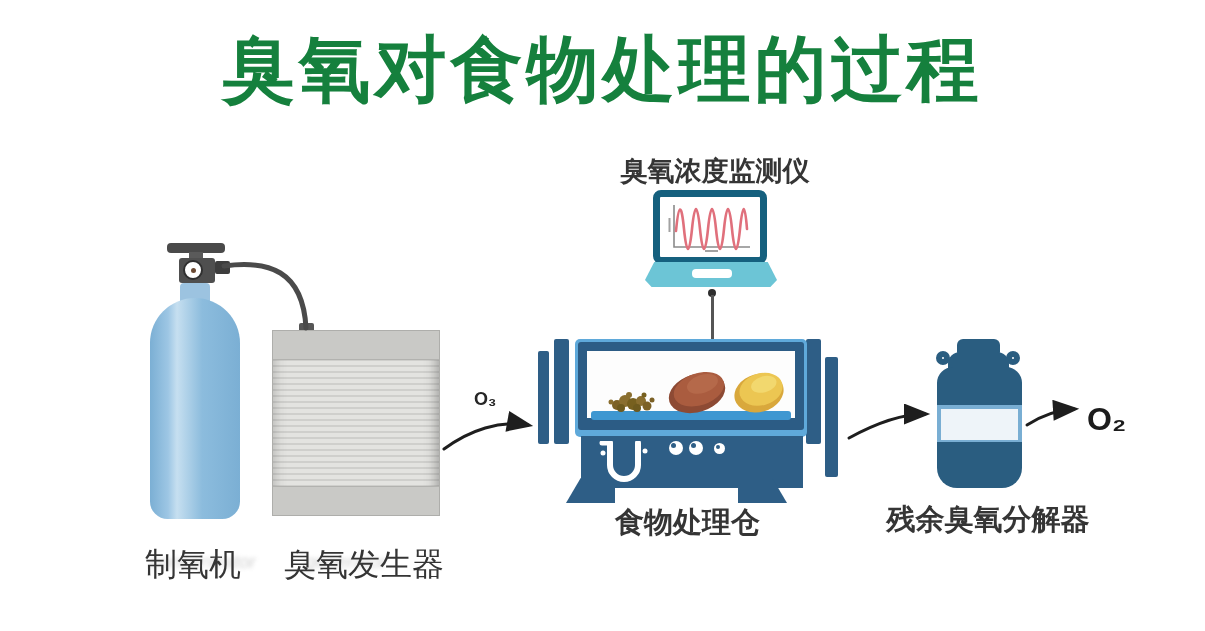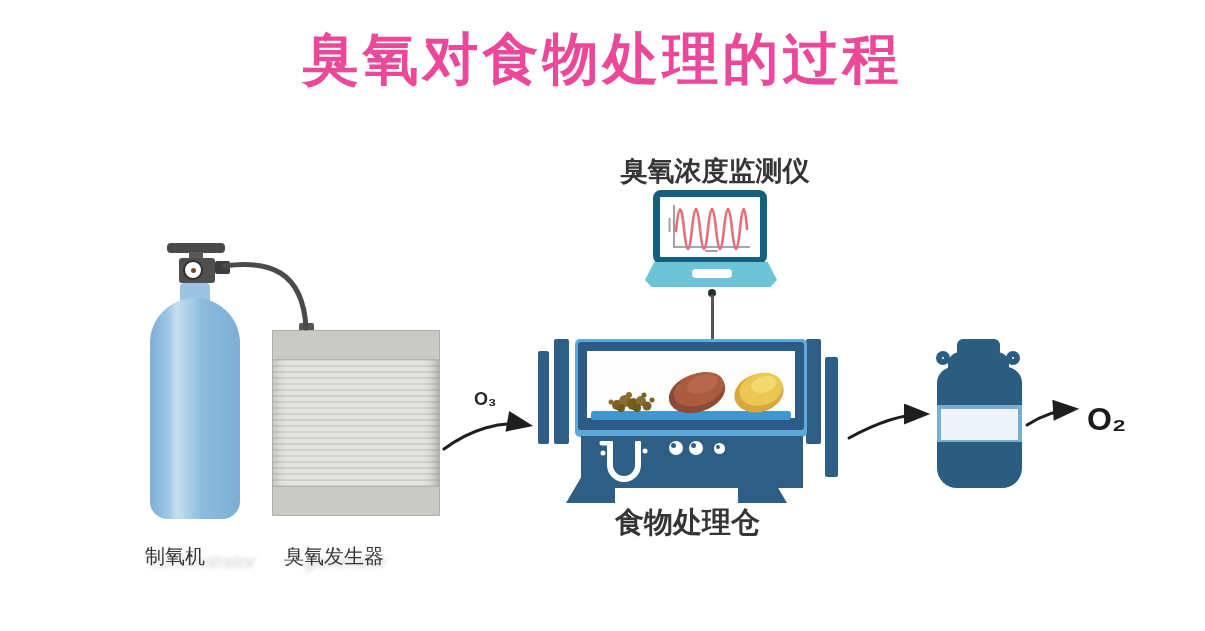--- a/index.html
+++ b/index.html
@@ -3,24 +3,24 @@
 <meta charset="utf-8">
 <style>
   html,body{margin:0;padding:0;background:#fff;}
   .canvas{
     position:relative;width:1205px;height:631px;background:#ffffff;overflow:hidden;
     font-family:"Liberation Sans",sans-serif;
   }
   
   .title{
     position:absolute;top:22px;left:0;width:100%;margin:0;text-align:center;
-    font-size:56px;font-weight:bold;color:#ec4899;letter-spacing:4px;white-space:nowrap;
-  }
-  
-  .dlabel{position:absolute;color:#353535;font-size:20px;white-space:nowrap;}
+    font-size:72px;font-weight:bold;color:#15803d;letter-spacing:4px;white-space:nowrap;
+  }
+  
+  .dlabel{position:absolute;color:#353535;font-size:32px;white-space:nowrap;}
   .dlabel.center{text-align:center;font-weight:bold;}
   .watermark{
     position:absolute;color:#9b9b9b;font-size:19px;font-style:italic;
     filter:blur(2px);opacity:.45;white-space:nowrap;
   }
   
   .laptop-screen{
     position:absolute;left:653px;top:190px;width:100px;height:60px;background:#ffffff;
     border:7px solid #15607e;border-radius:8px;
   }
@@ -213,14 +213,15 @@
   </svg>
 
   <span class="watermark" style="left:150px;top:551px;">concentrator</span>
   <div class="dlabel" style="left:145px;top:543px;">制氧机</div>
 
   <span class="watermark" style="left:305px;top:551px;">generator</span>
   <div class="dlabel" style="left:284px;top:543px;">臭氧发生器</div>
 
   <div class="dlabel center" style="left:605px;top:503px;width:165px;font-size:29px;">食物处理仓</div>
 
+  <div class="dlabel center" style="left:878px;top:500px;width:220px;font-size:29px;">残余臭氧分解器</div>
 
 </div>
 
 </body></html>

